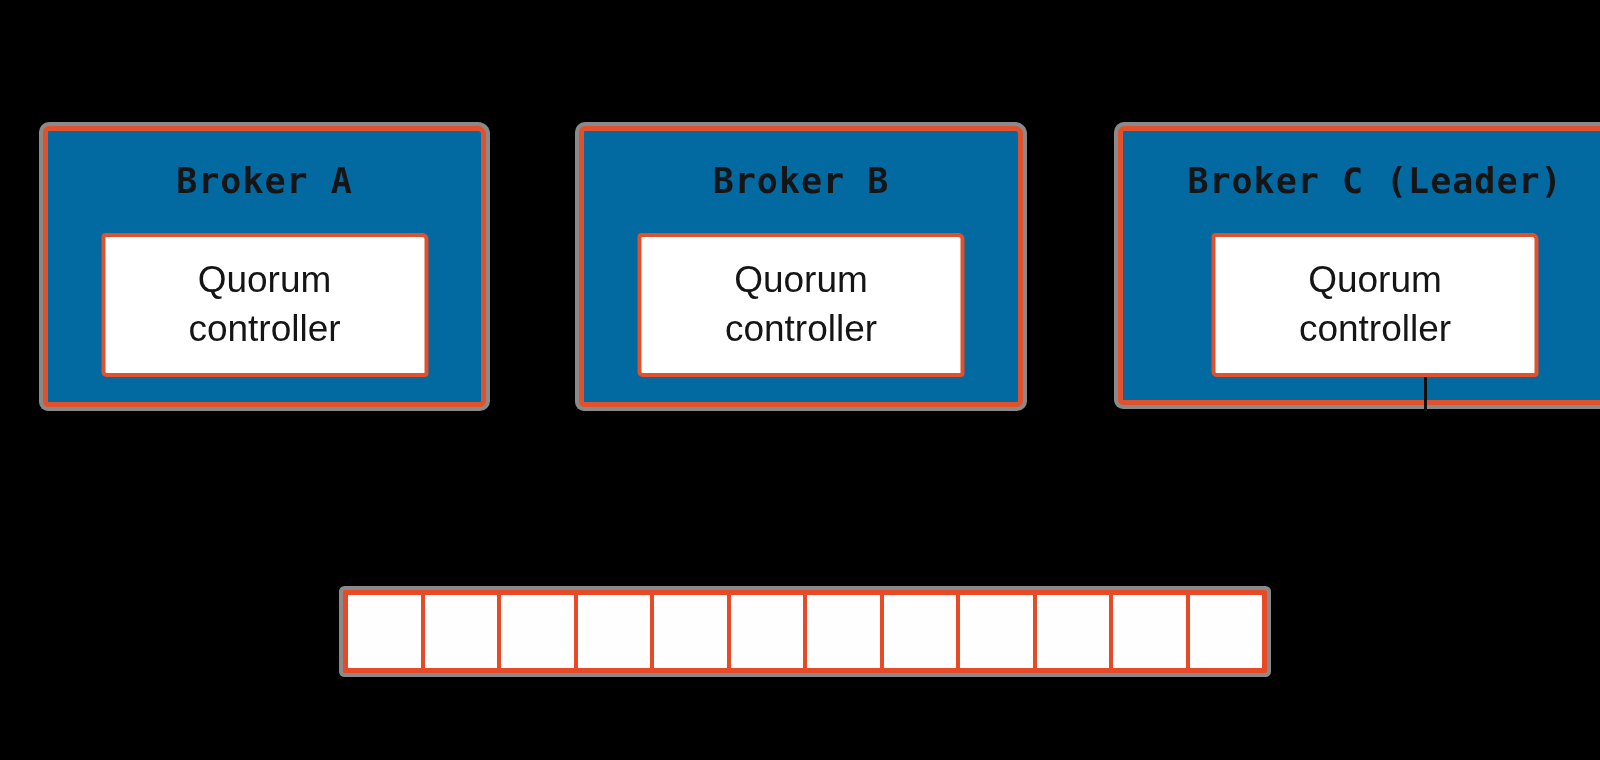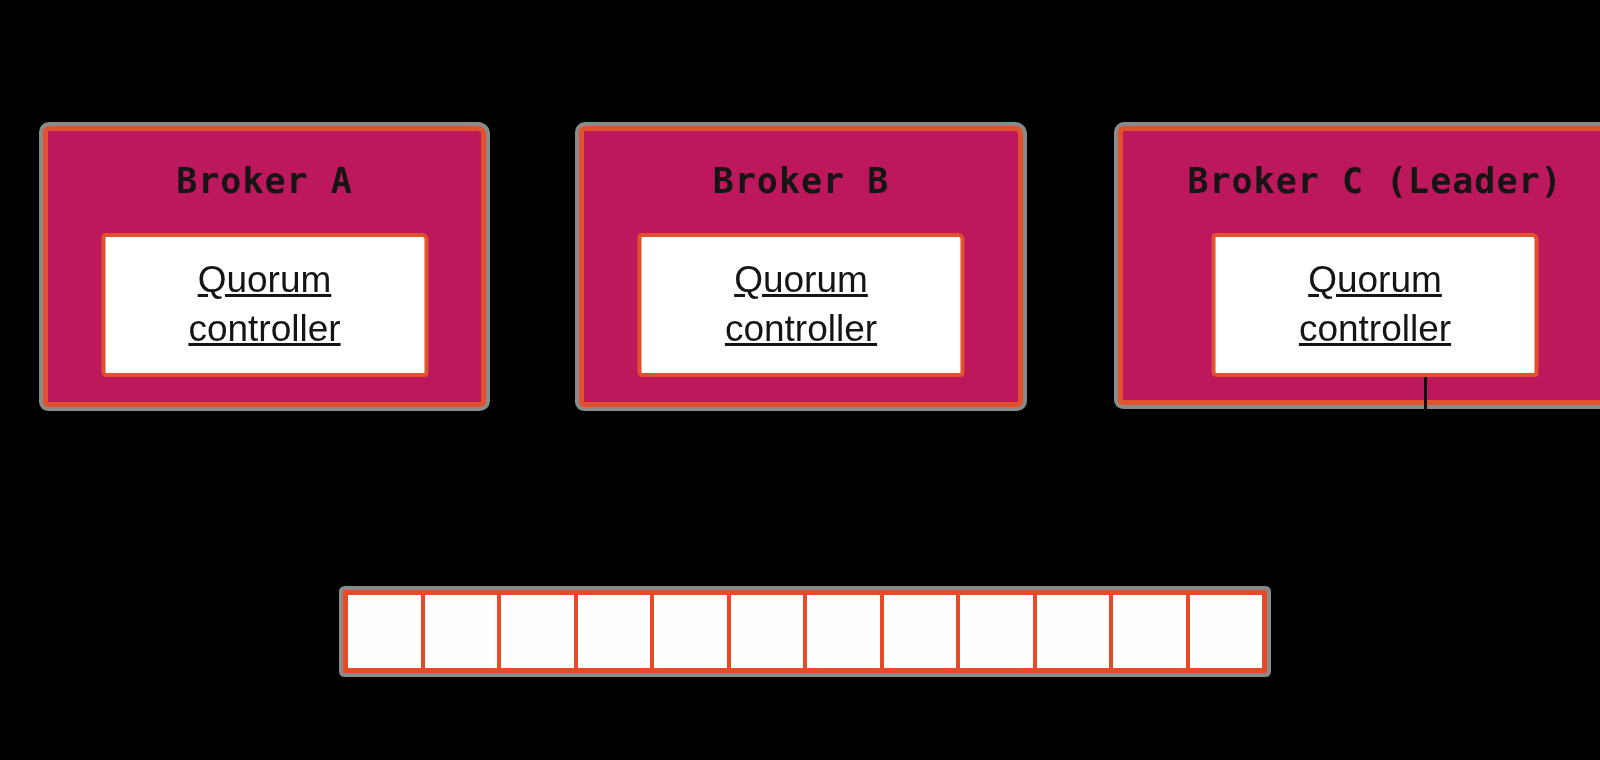--- a/index.html
+++ b/index.html
@@ -7,21 +7,21 @@
     position:relative;
     width:1600px;height:760px;
     background:var(--bg,#000);
     overflow:hidden;
     font-family:"Liberation Sans", sans-serif;
   }
   .broker{
     position:absolute;
     top:126px;
     box-sizing:border-box;
-    background:#be185d;
+    background:#0369a1;
     border:5px solid var(--broker-border,#e0512c);
     border-radius:6px 8px 6px 5px;
     box-shadow:0 0 0 4px var(--shadow,#8a8a8a);
   }
   .broker.a{left:43px;width:443px;height:281px;}
   .broker.b{left:579px;width:444px;height:281px;}
   .broker.c{left:1118px;width:514px;height:279px;}
   .broker-title{
     margin-top:30px;
     text-align:center;
@@ -43,21 +43,20 @@
     border:4px solid var(--broker-border,#e0512c);
     border-radius:4px 6px 4px 5px;
     display:flex;align-items:center;justify-content:center;
   }
   .quorum-label{
     font-size:37px;
     line-height:1.32;
     color:var(--text,#151515);
     text-align:center;
     white-space:pre-line;
-    text-decoration:underline;
   }
   #log-bar{
     position:absolute;
     left:343px;top:590px;
     width:924px;height:83px;
     box-sizing:border-box;
     background:#ffffff;
     border:5px solid var(--bar-border,#e84a28);
     box-shadow:0 0 0 4px var(--shadow,#8a8a8a);
     display:flex;

